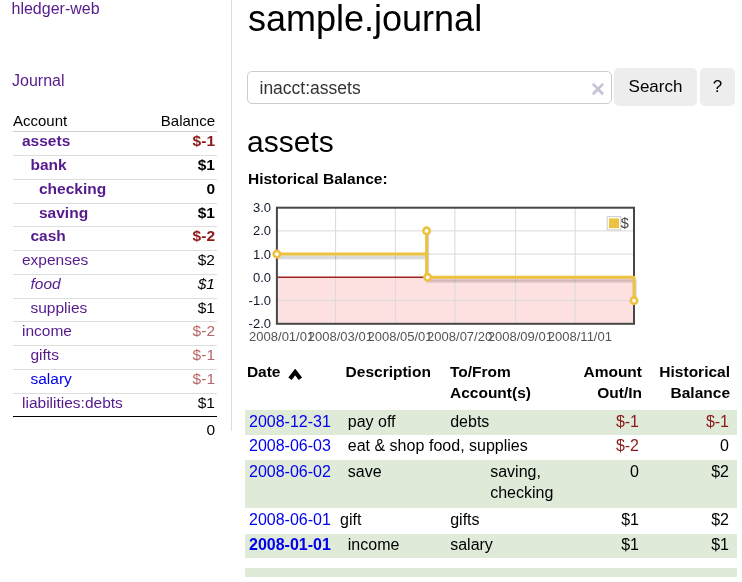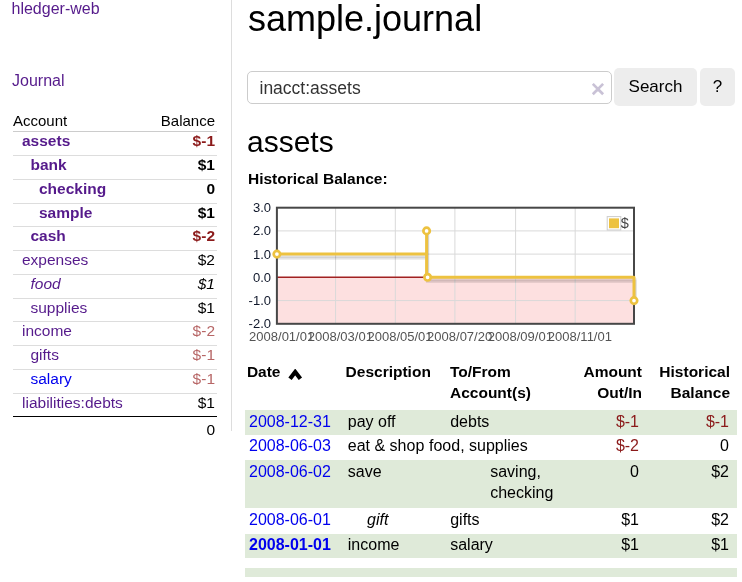--- a/index.html
+++ b/index.html
@@ -25,21 +25,21 @@
 <body>
 
 <div class="abs purple" style="left:11.5px; top:0px; font-size:16px;">hledger-web</div>
 <div class="abs purple" style="left:12px; top:72px; font-size:16px;">Journal</div>
 
 <div class="shead" style="top:108px;">Account<span style="position:absolute; right:2px;">Balance</span></div>
 
 <div class="srow" style="top:132.3px; font-weight:bold;"><span class="purple" style="padding-left:9px;">assets</span><span class="amt negb">$-1</span></div>
 <div class="srow" style="top:156.1px; font-weight:bold;"><span class="purple" style="padding-left:17.5px;">bank</span><span class="amt">$1</span></div>
 <div class="srow" style="top:179.8px; font-weight:bold;"><span class="purple" style="padding-left:26px;">checking</span><span class="amt">0</span></div>
-<div class="srow" style="top:203.6px; font-weight:bold;"><span class="purple" style="padding-left:26px;">sample</span><span class="amt">$1</span></div>
+<div class="srow" style="top:203.6px; font-weight:bold;"><span class="purple" style="padding-left:26px;">saving</span><span class="amt">$1</span></div>
 <div class="srow" style="top:227.3px; font-weight:bold;"><span class="purple" style="padding-left:17.5px;">cash</span><span class="amt negb">$-2</span></div>
 <div class="srow" style="top:251.1px;"><span class="purple" style="padding-left:9px;">expenses</span><span class="amt">$2</span></div>
 <div class="srow" style="top:274.8px;font-style:italic;"><span class="purple" style="padding-left:17.5px;">food</span><span class="amt">$1</span></div>
 <div class="srow" style="top:298.6px;"><span class="purple" style="padding-left:17.5px;">supplies</span><span class="amt">$1</span></div>
 <div class="srow" style="top:322.3px;"><span class="purple" style="padding-left:9px;">income</span><span class="amt negd">$-2</span></div>
 <div class="srow" style="top:346.1px;"><span class="purple" style="padding-left:17.5px;">gifts</span><span class="amt negd">$-1</span></div>
 <div class="srow" style="top:369.8px;"><span class="blue" style="padding-left:17.5px;">salary</span><span class="amt negd">$-1</span></div>
 <div class="srow" style="top:393.6px; border-bottom:1.6px solid #000;"><span class="purple" style="padding-left:9px;">liabilities:debts</span><span class="amt">$1</span></div>
 <div class="srow" style="top:418.2px; border-bottom:none; ">
     <span class="amt" style="top:3px;">0</span>
@@ -131,21 +131,21 @@
 <div class="bcell negb" style="left:539px; top:434.8px; width:100px; text-align:right;">$-2</div>
 <div class="bcell" style="left:629px; top:434.8px; width:100px; text-align:right;">0</div>
 
 <div class="bcell blue" style="left:249px; top:460.9px;">2008-06-02</div>
 <div class="bcell" style="left:347.8px; top:460.9px;">save</div>
 <div class="bcell" style="left:450.2px; top:460.9px;margin-left:40px;">saving,<br>checking</div>
 <div class="bcell" style="left:539px; top:460.9px; width:100px; text-align:right;">0</div>
 <div class="bcell" style="left:629px; top:460.9px; width:100px; text-align:right;">$2</div>
 
 <div class="bcell blue" style="left:249px; top:508.5px;">2008-06-01</div>
-<div class="bcell" style="left:367px; top:508.5px;font-style:italic;">gift</div>
+<div class="bcell" style="left:340px; top:508.5px;">gift</div>
 <div class="bcell" style="left:450.2px; top:508.5px;">gifts</div>
 <div class="bcell" style="left:539px; top:508.5px; width:100px; text-align:right;">$1</div>
 <div class="bcell" style="left:629px; top:508.5px; width:100px; text-align:right;">$2</div>
 
 <div class="bcell blue" style="left:249px; top:534.2px;font-weight:bold;">2008-01-01</div>
 <div class="bcell" style="left:347.8px; top:534.2px;">income</div>
 <div class="bcell" style="left:450.2px; top:534.2px;">salary</div>
 <div class="bcell" style="left:539px; top:534.2px; width:100px; text-align:right;">$1</div>
 <div class="bcell" style="left:629px; top:534.2px; width:100px; text-align:right;">$1</div>
 

